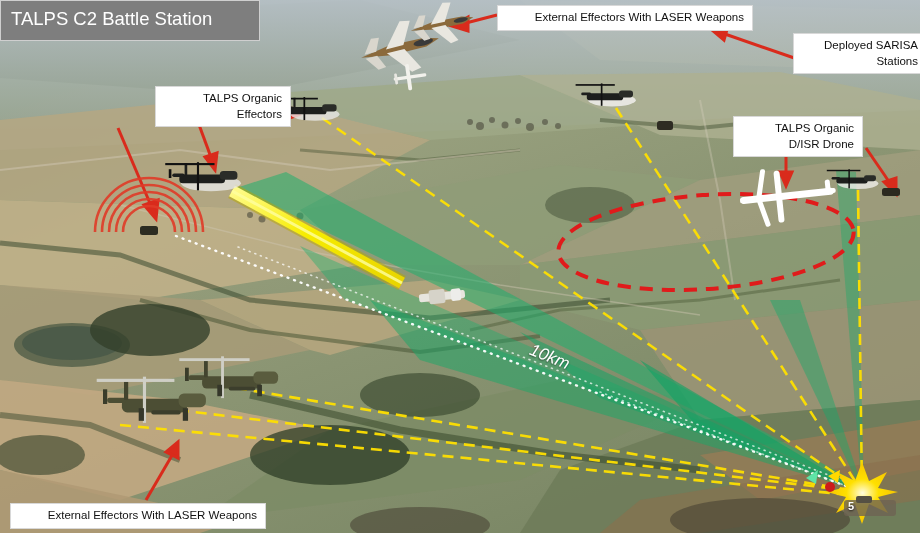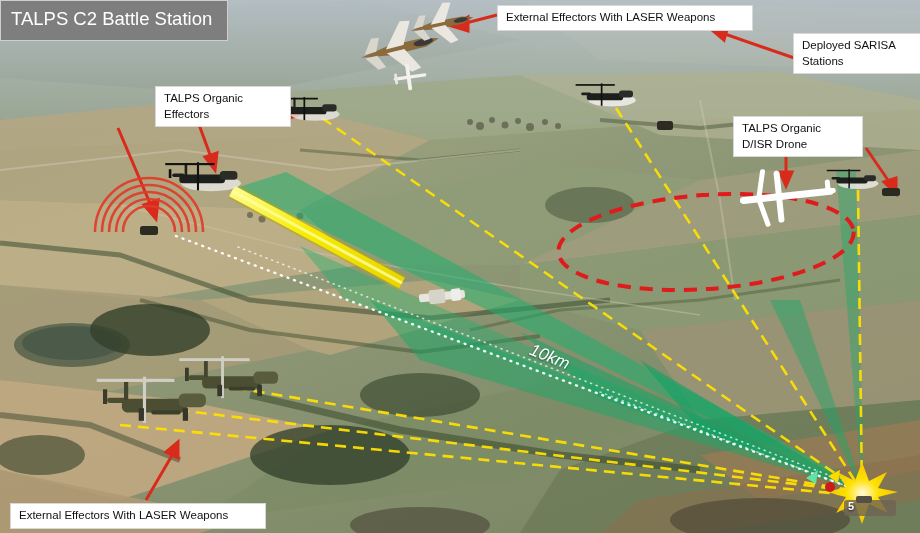--- a/index.html
+++ b/index.html
@@ -17,26 +17,26 @@
       linear-gradient(160deg,#8d9a7c 0%,#7d8a6a 18%,#98a07e 34%,#8a9472 55%,#7e8a68 75%,#6f7c5c 100%);
   }
 
   
   .ov{position:absolute;inset:0;pointer-events:none;}
   svg.ov{overflow:visible;}
 
   
   .callout{
     position:absolute;background:#ffffff;color:#111;
-    font-size:11.5px;line-height:1.35;text-align:left;
+    font-size:11.5px;line-height:1.35;text-align:right;
     padding:4px 8px;border:1px solid #d8d8d8;white-space:pre-line;
     box-shadow:0 0 0 0 rgba(0,0,0,0);
   }
   .title-box{
-    position:absolute;left:0;top:0;width:228px;
+    position:absolute;left:0;top:0;width:260px;
     background:#7e7e7e;color:#fff;border:1px solid #cfcfcf;
     font-size:18.5px;line-height:1.34;padding:6px 10px 8px 10px;
     box-sizing:border-box;
   }
   .dist-label{
     position:absolute;color:#ffffff;font-style:italic;font-size:17px;
     font-family:"Liberation Sans", sans-serif;
     text-shadow:0 1px 2px rgba(0,0,0,.55);
     transform:rotate(22deg);transform-origin:left top;
   }

